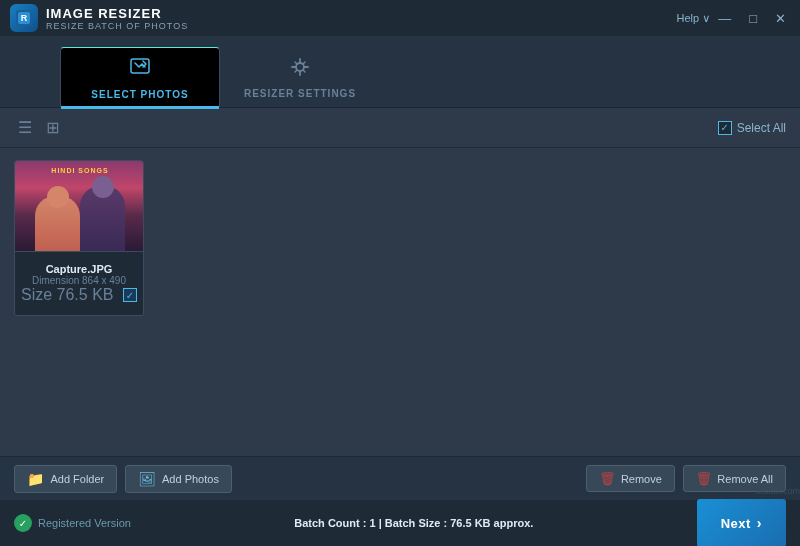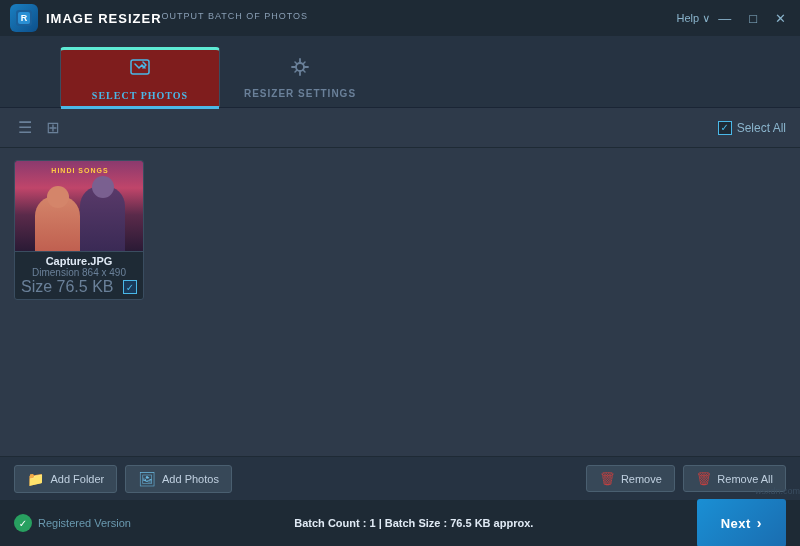--- a/index.html
+++ b/index.html
@@ -33,21 +33,21 @@
       background: linear-gradient(135deg, #1a7fc1, #0d4f8a);
       border-radius: 6px;
       display: flex;
       align-items: center;
       justify-content: center;
       font-size: 14px;
       color: white;
     }
     .app-title-text {
       display: flex;
-      flex-direction: row;
+      flex-direction: column;
     }
     .app-name {
       font-size: 13px;
       font-weight: 700;
       color: #ffffff;
       letter-spacing: 1px;
     }
     .app-subtitle {
       font-size: 9px;
       color: #8a9fb5;
@@ -95,27 +95,26 @@
       justify-content: center;
       min-width: 160px;
       height: 60px;
       cursor: pointer;
       position: relative;
       color: #6a8099;
       gap: 4px;
       padding: 0 20px;
     }
     .tab.active {
-      background: #7f1d1d;
+      background: #000000;
       color: #4ab8e8;
-      border-top: 3px solid #5eead4;
+      border-top: 1px solid #5eead4;
       border-left: 1px solid #3a4d60;
       border-right: 1px solid #3a4d60;
       border-radius: 4px 4px 0 0;
-      font-family: Liberation Serif, serif;
     }
     .tab.active::after {
       content: '';
       position: absolute;
       bottom: -2px;
       left: 0;
       right: 0;
       height: 3px;
       background: #4ab8e8;
     }
@@ -242,21 +241,21 @@
       border-radius: 20px 20px 0 0;
       position: relative;
     }
     .figure-right {
       width: 45px;
       height: 65px;
       background: linear-gradient(180deg, #5a3a6a 0%, #3a2a55 100%);
       border-radius: 20px 20px 0 0;
     }
     .photo-info {
-      padding: 3px 6px;
+      padding: 11px 6px;
       border-top: 1px solid #3a4d60;
     }
     .photo-name {
       font-size: 11px;
       font-weight: 700;
       color: #e0eaf5;
       text-align: center;
     }
     .photo-dim {
       font-size: 10px;
@@ -417,21 +416,21 @@
   <div class="title-bar-left">
     <div class="app-logo">
       <svg width="18" height="18" viewBox="0 0 18 18" fill="none">
         <rect x="1" y="1" width="16" height="16" rx="3" fill="#1a5f9a"></rect>
         <rect x="3" y="3" width="12" height="12" rx="2" fill="#2a8fd4"></rect>
         <text x="9" y="12" text-anchor="middle" font-size="9" fill="white" font-weight="bold">R</text>
       </svg>
     </div>
     <div class="app-title-text">
       <span class="app-name">IMAGE RESIZER</span>
-      <span class="app-subtitle">OUTPUT BATCH OF PHOTOS</span>
+      <span class="app-subtitle">RESIZE BATCH OF PHOTOS</span>
     </div>
   </div>
   <div class="title-bar-right">
     <div class="help-btn">
       <span>Help</span>
       <span>∨</span>
     </div>
     <div class="window-controls">
       <span class="win-ctrl">—</span>
       <span class="win-ctrl">□</span>

